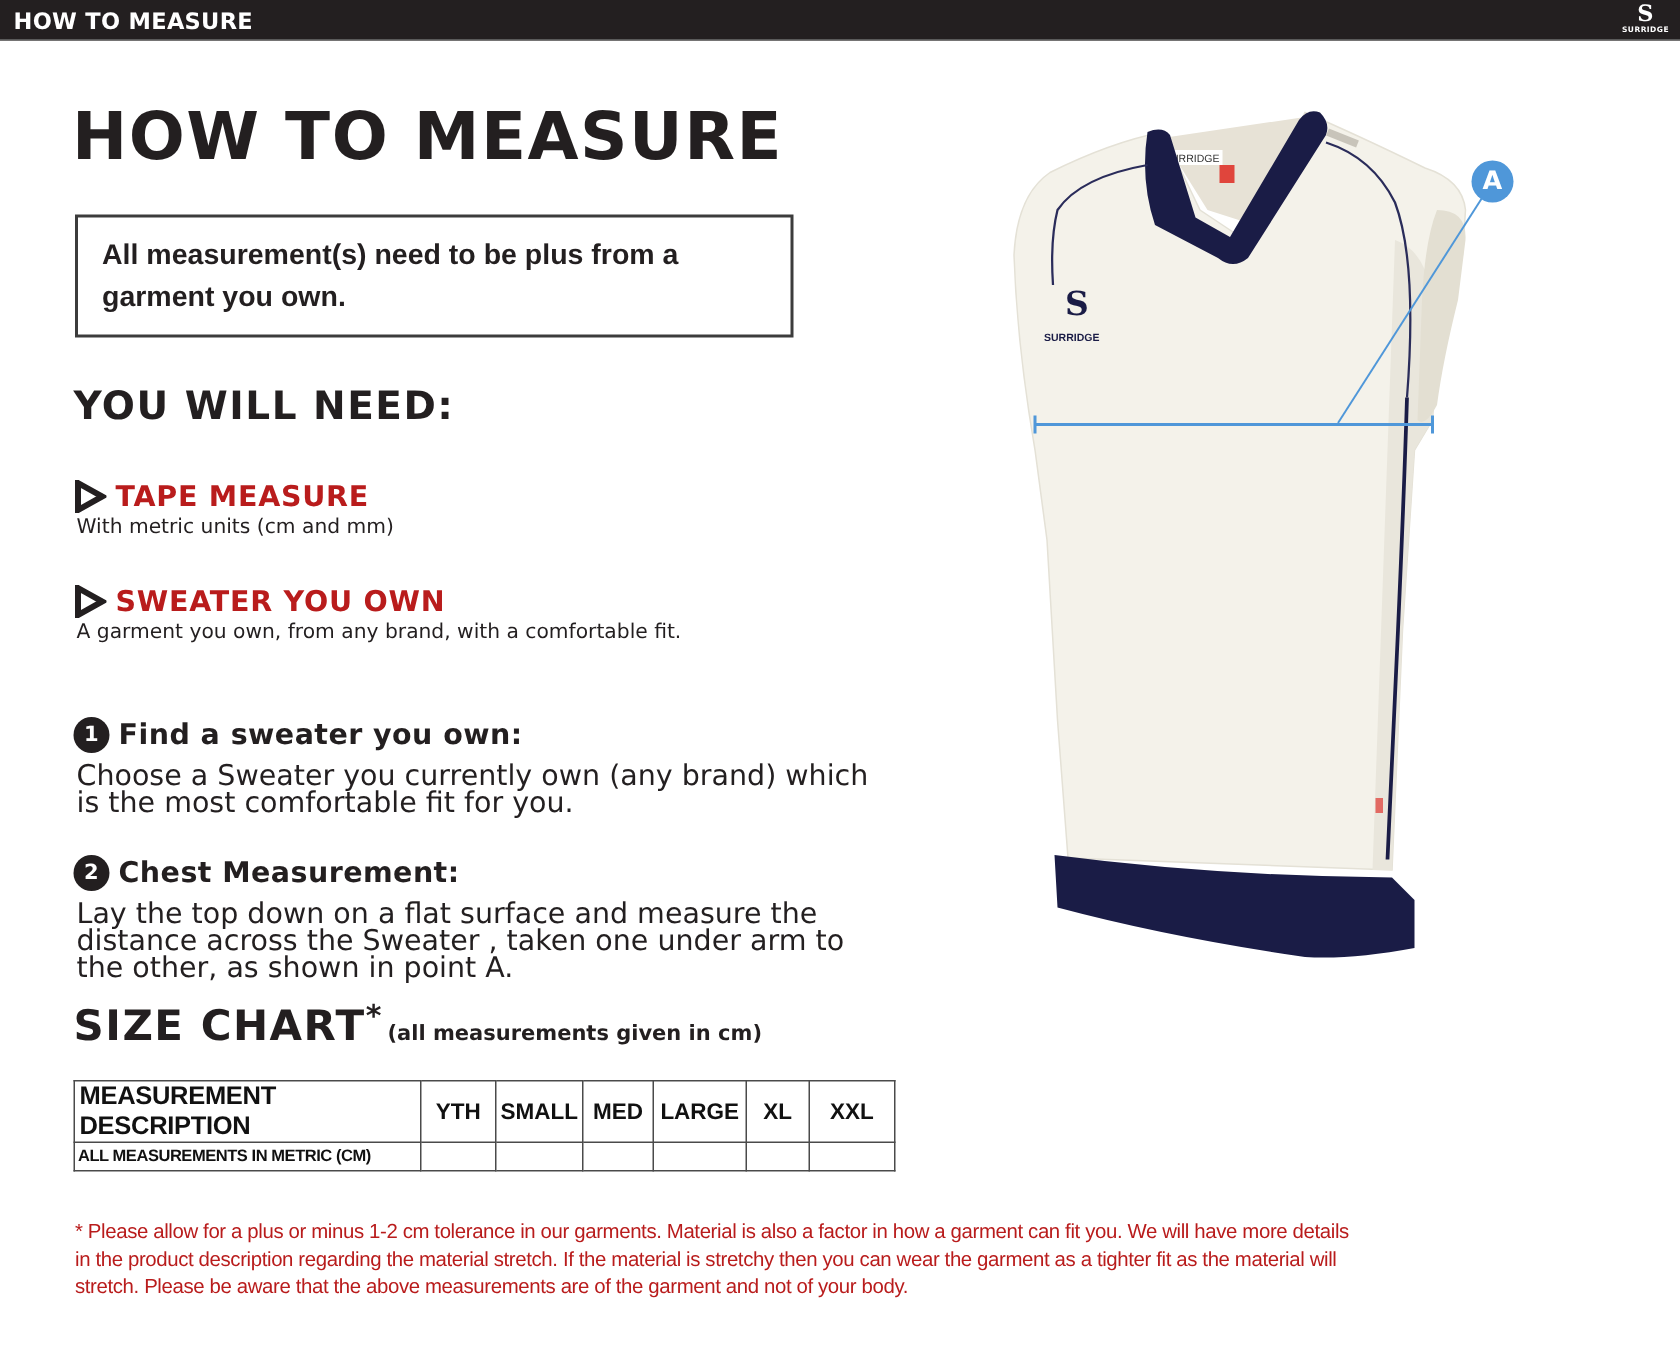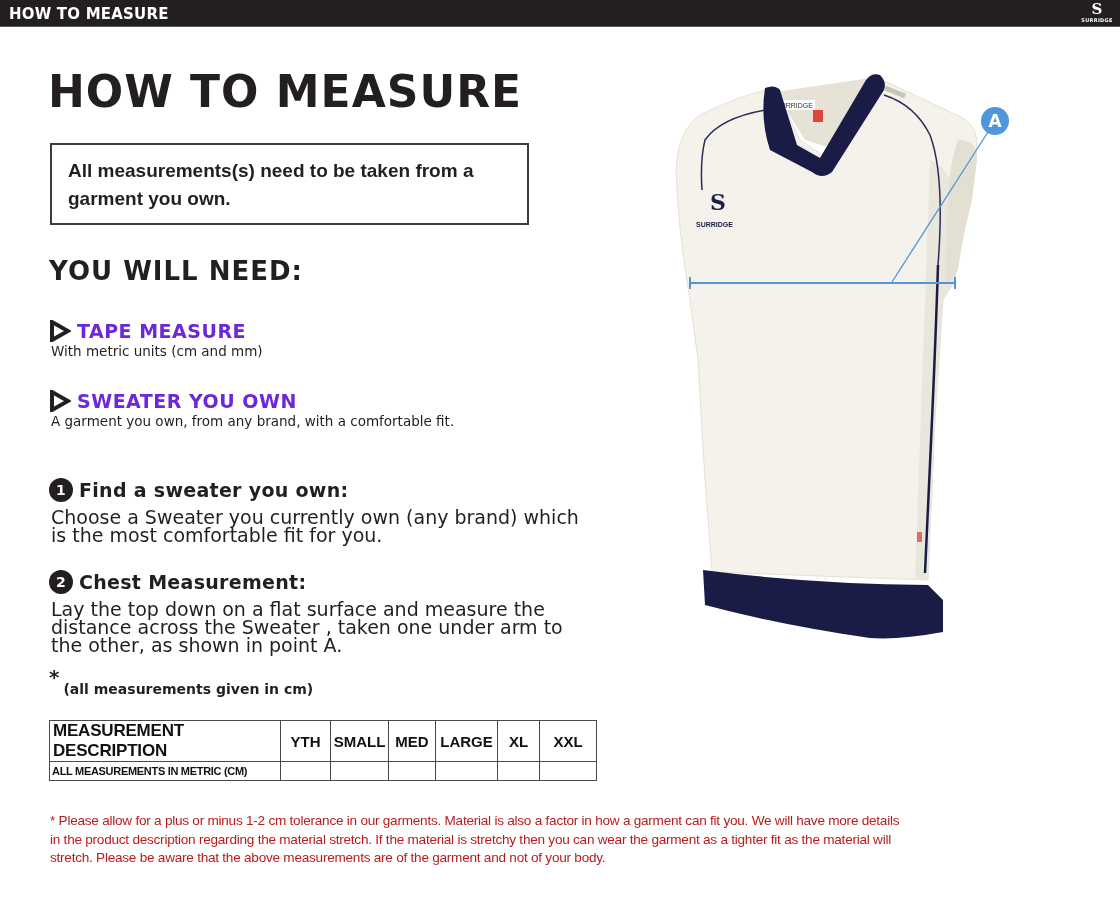--- a/index.html
+++ b/index.html
@@ -31,21 +31,21 @@
       border: 2px solid #3c3c3c; padding: 12px 0 0 16px;
     }
     .notice-text { font-size: 19px; font-weight: bold; line-height: 28px; font-family: "Liberation Sans", sans-serif; }
 
     .need-title {
       position: absolute; left: 49px; top: 256px;
       font-size: 26px; font-weight: bold; letter-spacing: 1px;
     }
 
     .need-item { position: absolute; left: 49px; }
-    .need-item .head { display: flex; align-items: center; font-size: 19px; font-weight: bold; letter-spacing: 0.5px; color: #6d28d9; }
+    .need-item .head { display: flex; align-items: center; font-size: 19px; font-weight: bold; letter-spacing: 0.5px; color: #b91c1c; }
     .need-item .arrow { width: 22px; height: 22px; margin-right: 6px; }
     .need-item .desc { font-size: 13.5px; font-weight: normal; margin-top: 1px; margin-left: 2px; }
 
     .step { position: absolute; left: 49px; }
     .step .head { display: flex; align-items: center; font-size: 19px; font-weight: bold; letter-spacing: 0.3px; }
     .step .num {
       width: 24px; height: 24px; border-radius: 50%; background: #231f20; color: #fff;
       font-size: 14px; font-weight: bold; display: flex; align-items: center; justify-content: center;
       margin-right: 6px;
     }
@@ -89,21 +89,21 @@
   <span class="topbar-title">HOW TO MEASURE</span>
   <div class="brand-logo">
     <span class="s">S</span>
     <span class="w">SURRIDGE</span>
   </div>
 </div>
 
 <h1 class="page-title">HOW TO MEASURE</h1>
 
 <div class="notice-box">
-  <p class="notice-text">All measurements(s) need to be taken from a garment you own.</p>
+  <p class="notice-text">All measurement(s) need to be plus from a garment you own.</p>
 </div>
 
 <h2 class="need-title">YOU WILL NEED:</h2>
 
 <div class="need-item" style="top:320px;">
   <div class="head">
     <svg class="arrow" viewBox="0 0 22 22">
       <path d="M3 2 L19 11 L3 20 Z" fill="none" stroke="#231f20" stroke-width="4" stroke-linejoin="miter"></path>
     </svg>
     <span>TAPE MEASURE</span>
@@ -131,20 +131,21 @@
 
 <div class="step" style="top:570px;">
   <div class="head">
     <span class="num">2</span>
     <span>Chest Measurement:</span>
   </div>
   <div class="desc">Lay the top down on a flat surface and measure the distance across the Sweater , taken one under arm to the other, as shown in point A.</div>
 </div>
 
 <div class="size-title">
+  <span class="big">SIZE CHART</span>
   <span class="star">*</span>
   <span class="note">(all measurements given in cm)</span>
 </div>
 
 <table class="size-table">
   <tbody>
       <tr>
     <th class="desc-col" style="width:231px;">MEASUREMENT DESCRIPTION</th>
     <th style="width:50px;">YTH</th>
     <th style="width:58px;">SMALL</th>

